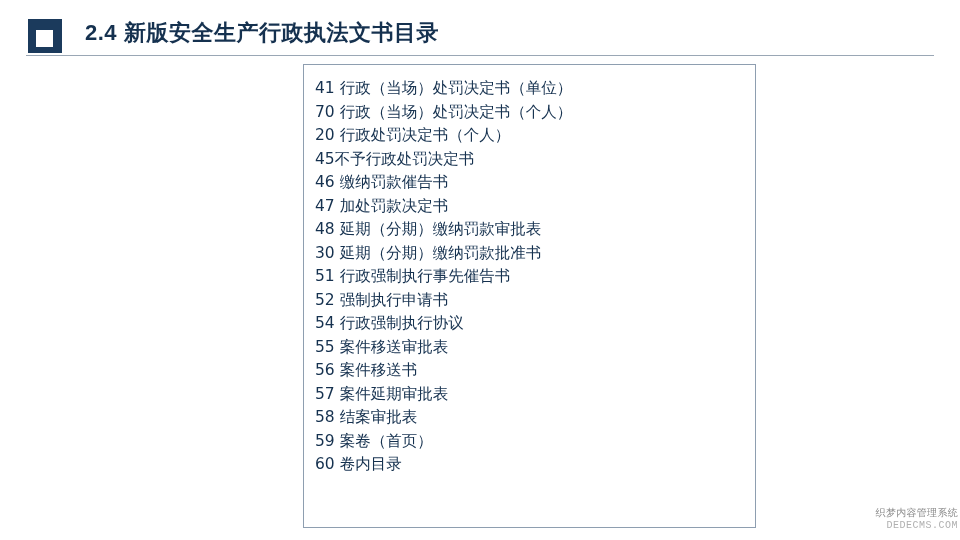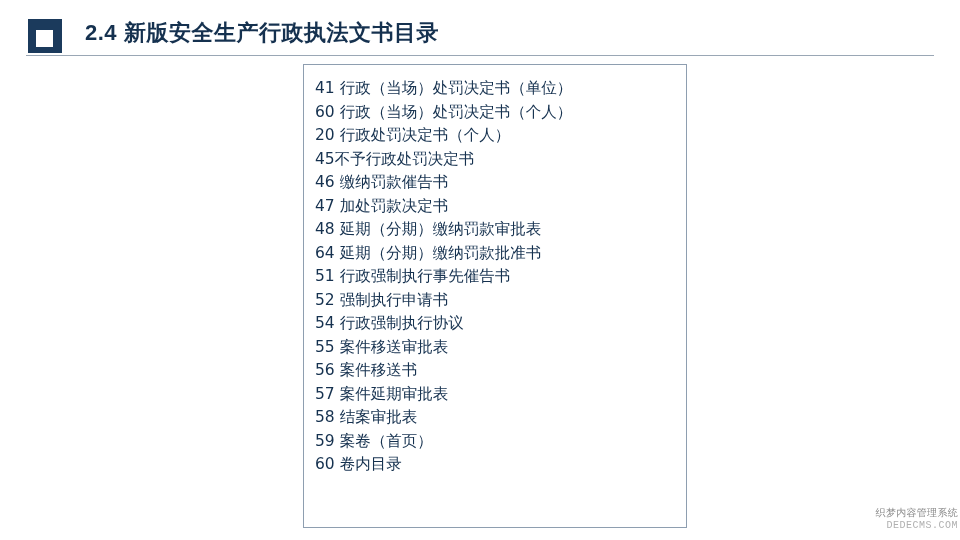--- a/index.html
+++ b/index.html
@@ -64,21 +64,21 @@
     top: 55px;
     width: 908px;
     height: 1px;
     background: #9aa7b5;
   }
   
   .list-box {
     position: absolute;
     left: 303px;
     top: 64px;
-    width: 384px;
+    width: 453px;
     height: 464px;
     border: 1px solid #8e9eb0;
     background: #ffffff;
     box-sizing: border-box;
   }
   .list-inner {
     padding: 12px 0 0 11px;
   }
   .list-item {
     font-size: 15.5px;
@@ -118,27 +118,27 @@
     </div>
     <div class="header-title">
       <span class="num">2.4</span><span>新版安全生产行政执法文书目录</span>
     </div>
     <div class="header-rule"></div>
   </div>
 
   <div class="list-box">
     <div class="list-inner">
       <div class="list-item">41 行政（当场）处罚决定书（单位）</div>
-      <div class="list-item">60 行政（当场）处罚决定书（个人）</div>
+      <div class="list-item">70 行政（当场）处罚决定书（个人）</div>
       <div class="list-item">20 行政处罚决定书（个人）</div>
       <div class="list-item">45不予行政处罚决定书</div>
       <div class="list-item">46 缴纳罚款催告书</div>
       <div class="list-item">47 加处罚款决定书</div>
       <div class="list-item">48 延期（分期）缴纳罚款审批表</div>
-      <div class="list-item">64 延期（分期）缴纳罚款批准书</div>
+      <div class="list-item">30 延期（分期）缴纳罚款批准书</div>
       <div class="list-item">51 行政强制执行事先催告书</div>
       <div class="list-item">52 强制执行申请书</div>
       <div class="list-item">54 行政强制执行协议</div>
       <div class="list-item">55 案件移送审批表</div>
       <div class="list-item">56 案件移送书</div>
       <div class="list-item">57 案件延期审批表</div>
       <div class="list-item">58 结案审批表</div>
       <div class="list-item">59 案卷（首页）</div>
       <div class="list-item">60 卷内目录</div>
     </div>

